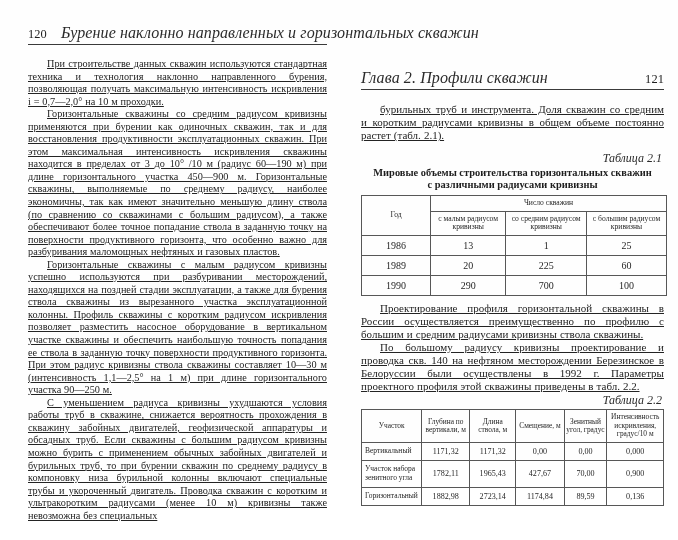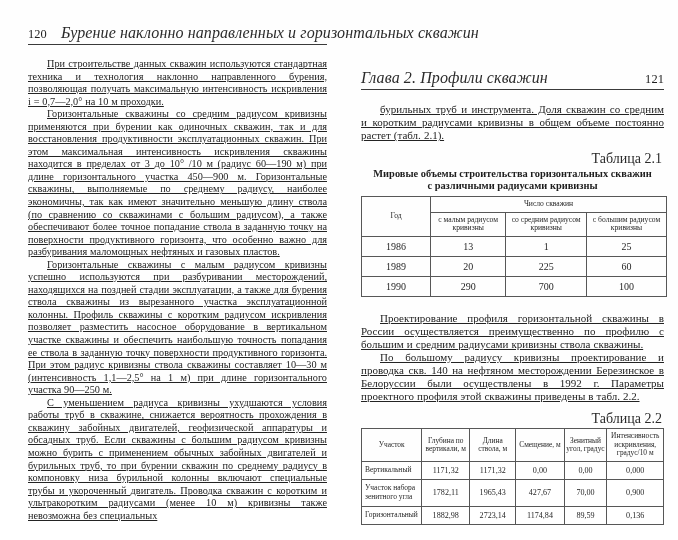--- a/index.html
+++ b/index.html
@@ -77,21 +77,22 @@
   }
   .page-right .para {
     font-size: 11px;
     line-height: 13px;
   }
   .para + .para { margin-top: 0; }
 
   
   .tbl-num {
     text-align: right;
-    font-size: 14px;
+    font-style: italic;
+    font-size: 12px;
     margin: 9px 2px 1px 0;
     color: #2a2a2a;
   }
   .tbl-title {
     text-align: center;
     font-weight: bold;
     font-size: 10.4px;
     line-height: 12.4px;
     margin: 0 0 3px 0;
     color: #1d1d1d;
@@ -140,22 +141,22 @@
     text-align: left;
     font-size: 7.5px;
     line-height: 8.8px;
     padding-left: 3px;
   }
   table.t22 .w-uch  { width: 58px; }
   table.t22 .w-num  { width: 50px; }
   table.t22 .w-ang  { width: 44px; }
   table.t22 .w-int  { width: 56px; }
 
-  .after-table { margin-top: 15px; }
-  .gap-top { margin-top: 8px; }
+  .after-table { margin-top: 6px; }
+  .gap-top { margin-top: 0; }
 </style>
 </head>
 <body>
 
 <div class="spread">
 
   <div class="page page-left">
 
     <div class="runhead runhead-left">
       <span class="folio">120</span>

